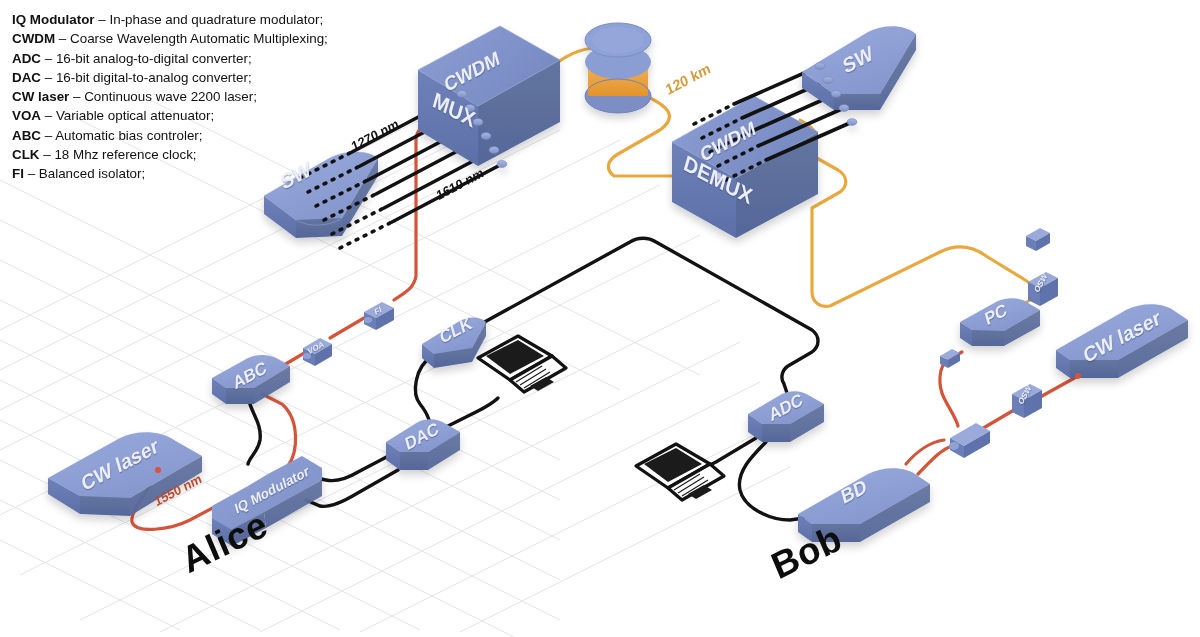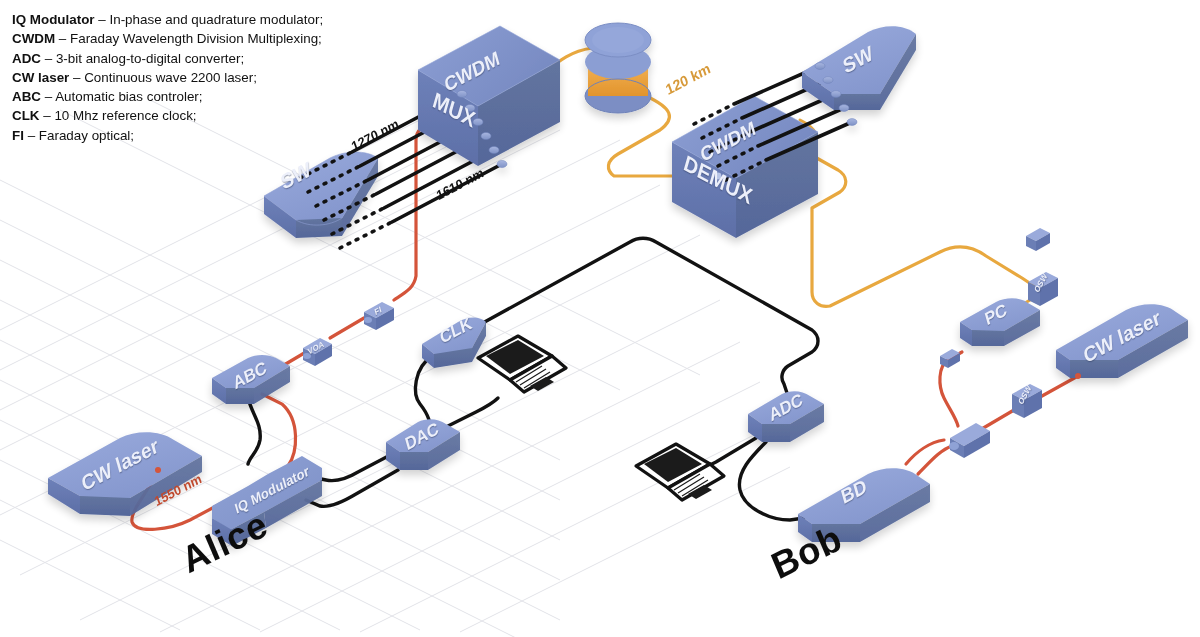--- a/index.html
+++ b/index.html
@@ -37,31 +37,35 @@
 </style>
 </head>
 <body>
 
 <div id="stage">
 
   <div id="legend">
     <div class="leg-row">
       <span class="ab">IQ Modulator</span><span class="ds"> – In-phase and quadrature modulator;</span></div>
     <div class="leg-row">
-      <span class="ab">CWDM</span><span class="ds"> – Faraday Wavelength Division Multiplexing;</span></div>
-    <div class="leg-row">
-      <span class="ab">ADC</span><span class="ds"> – 3-bit analog-to-digital converter;</span></div>
+      <span class="ab">CWDM</span><span class="ds"> – Coarse Wavelength Automatic Multiplexing;</span></div>
+    <div class="leg-row">
+      <span class="ab">ADC</span><span class="ds"> – 16-bit analog-to-digital converter;</span></div>
+    <div class="leg-row">
+      <span class="ab">DAC</span><span class="ds"> – 16-bit digital-to-analog converter;</span></div>
     <div class="leg-row">
       <span class="ab">CW laser</span><span class="ds"> – Continuous wave 2200 laser;</span></div>
     <div class="leg-row">
+      <span class="ab">VOA</span><span class="ds"> – Variable optical attenuator;</span></div>
+    <div class="leg-row">
       <span class="ab">ABC</span><span class="ds"> – Automatic bias controler;</span></div>
     <div class="leg-row">
-      <span class="ab">CLK</span><span class="ds"> – 10 Mhz reference clock;</span></div>
-    <div class="leg-row">
-      <span class="ab">FI</span><span class="ds"> – Faraday optical;</span></div>
+      <span class="ab">CLK</span><span class="ds"> – 18 Mhz reference clock;</span></div>
+    <div class="leg-row">
+      <span class="ab">FI</span><span class="ds"> – Balanced isolator;</span></div>
   </div>
 
   <svg id="scene" viewBox="0 0 1200 637">
     <defs>
       <linearGradient id="gTop" x1="0" y1="0" x2="0.55" y2="1">
         <stop offset="0" stop-color="#99aadc"></stop>
           <stop offset="1" stop-color="#8496cd"></stop>
       </linearGradient>
       <linearGradient id="gTopB" x1="0" y1="0" x2="1" y2="1">
         <stop offset="0" stop-color="#90a2d6"></stop>

